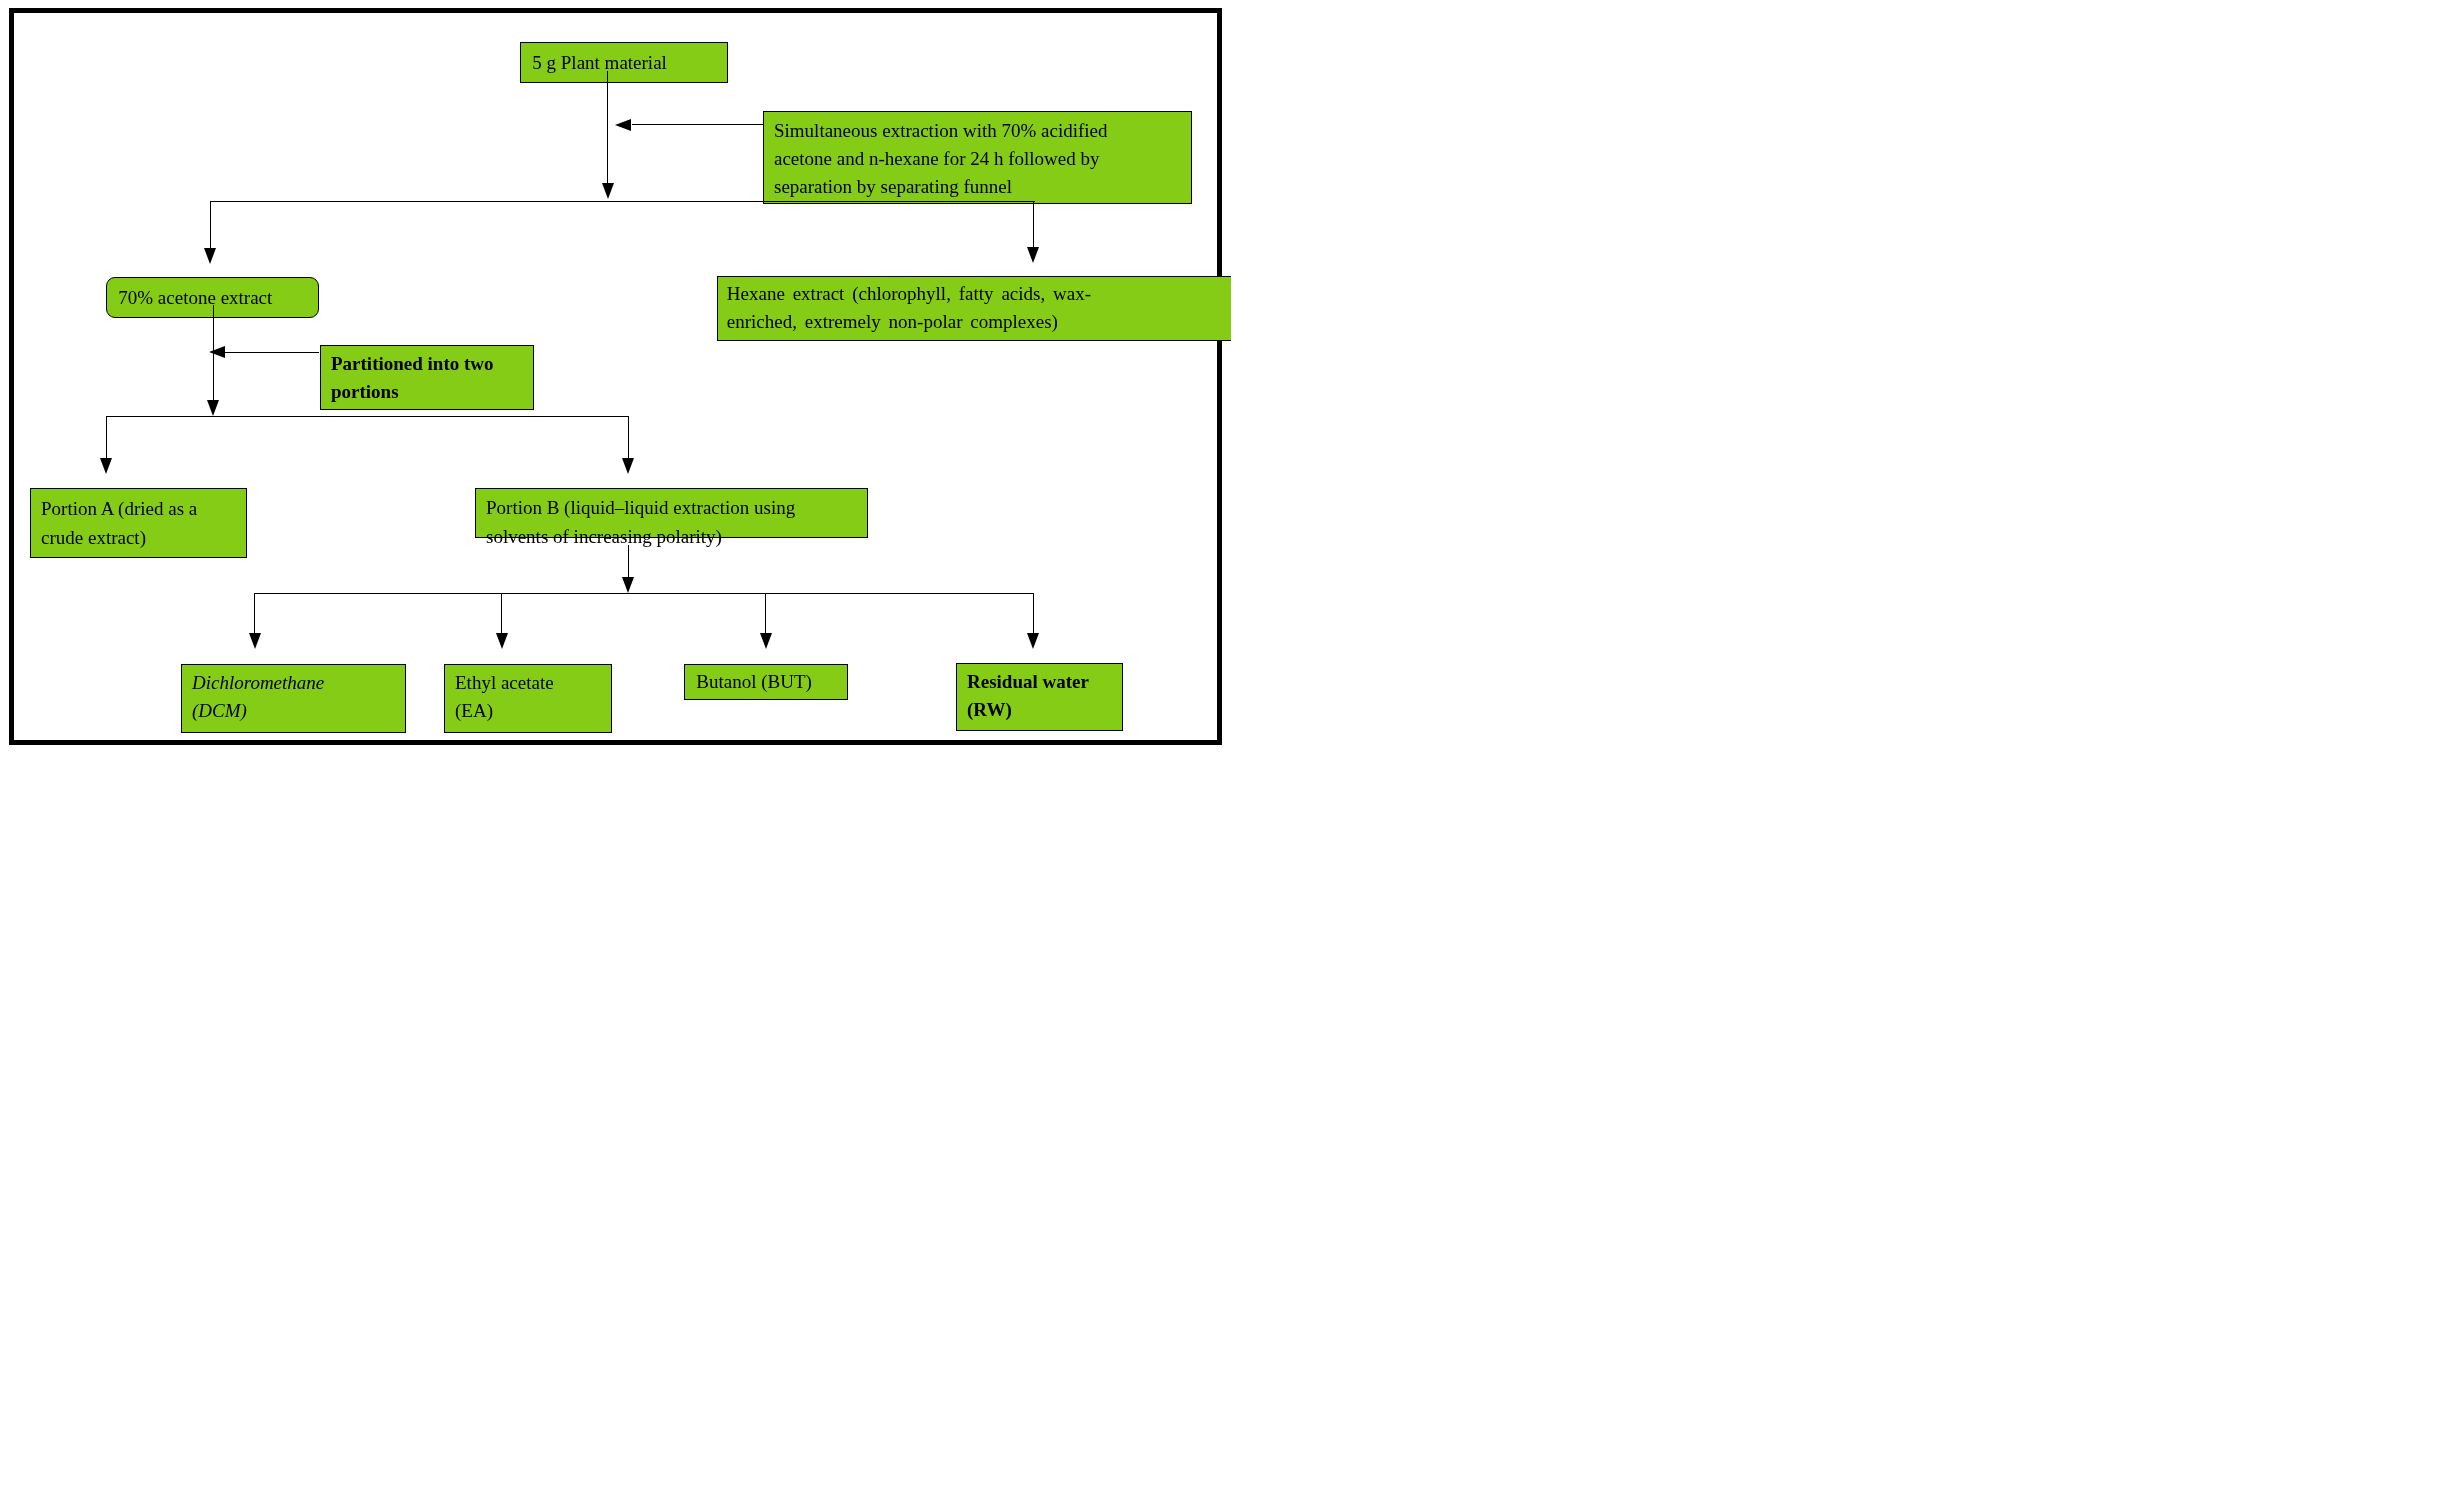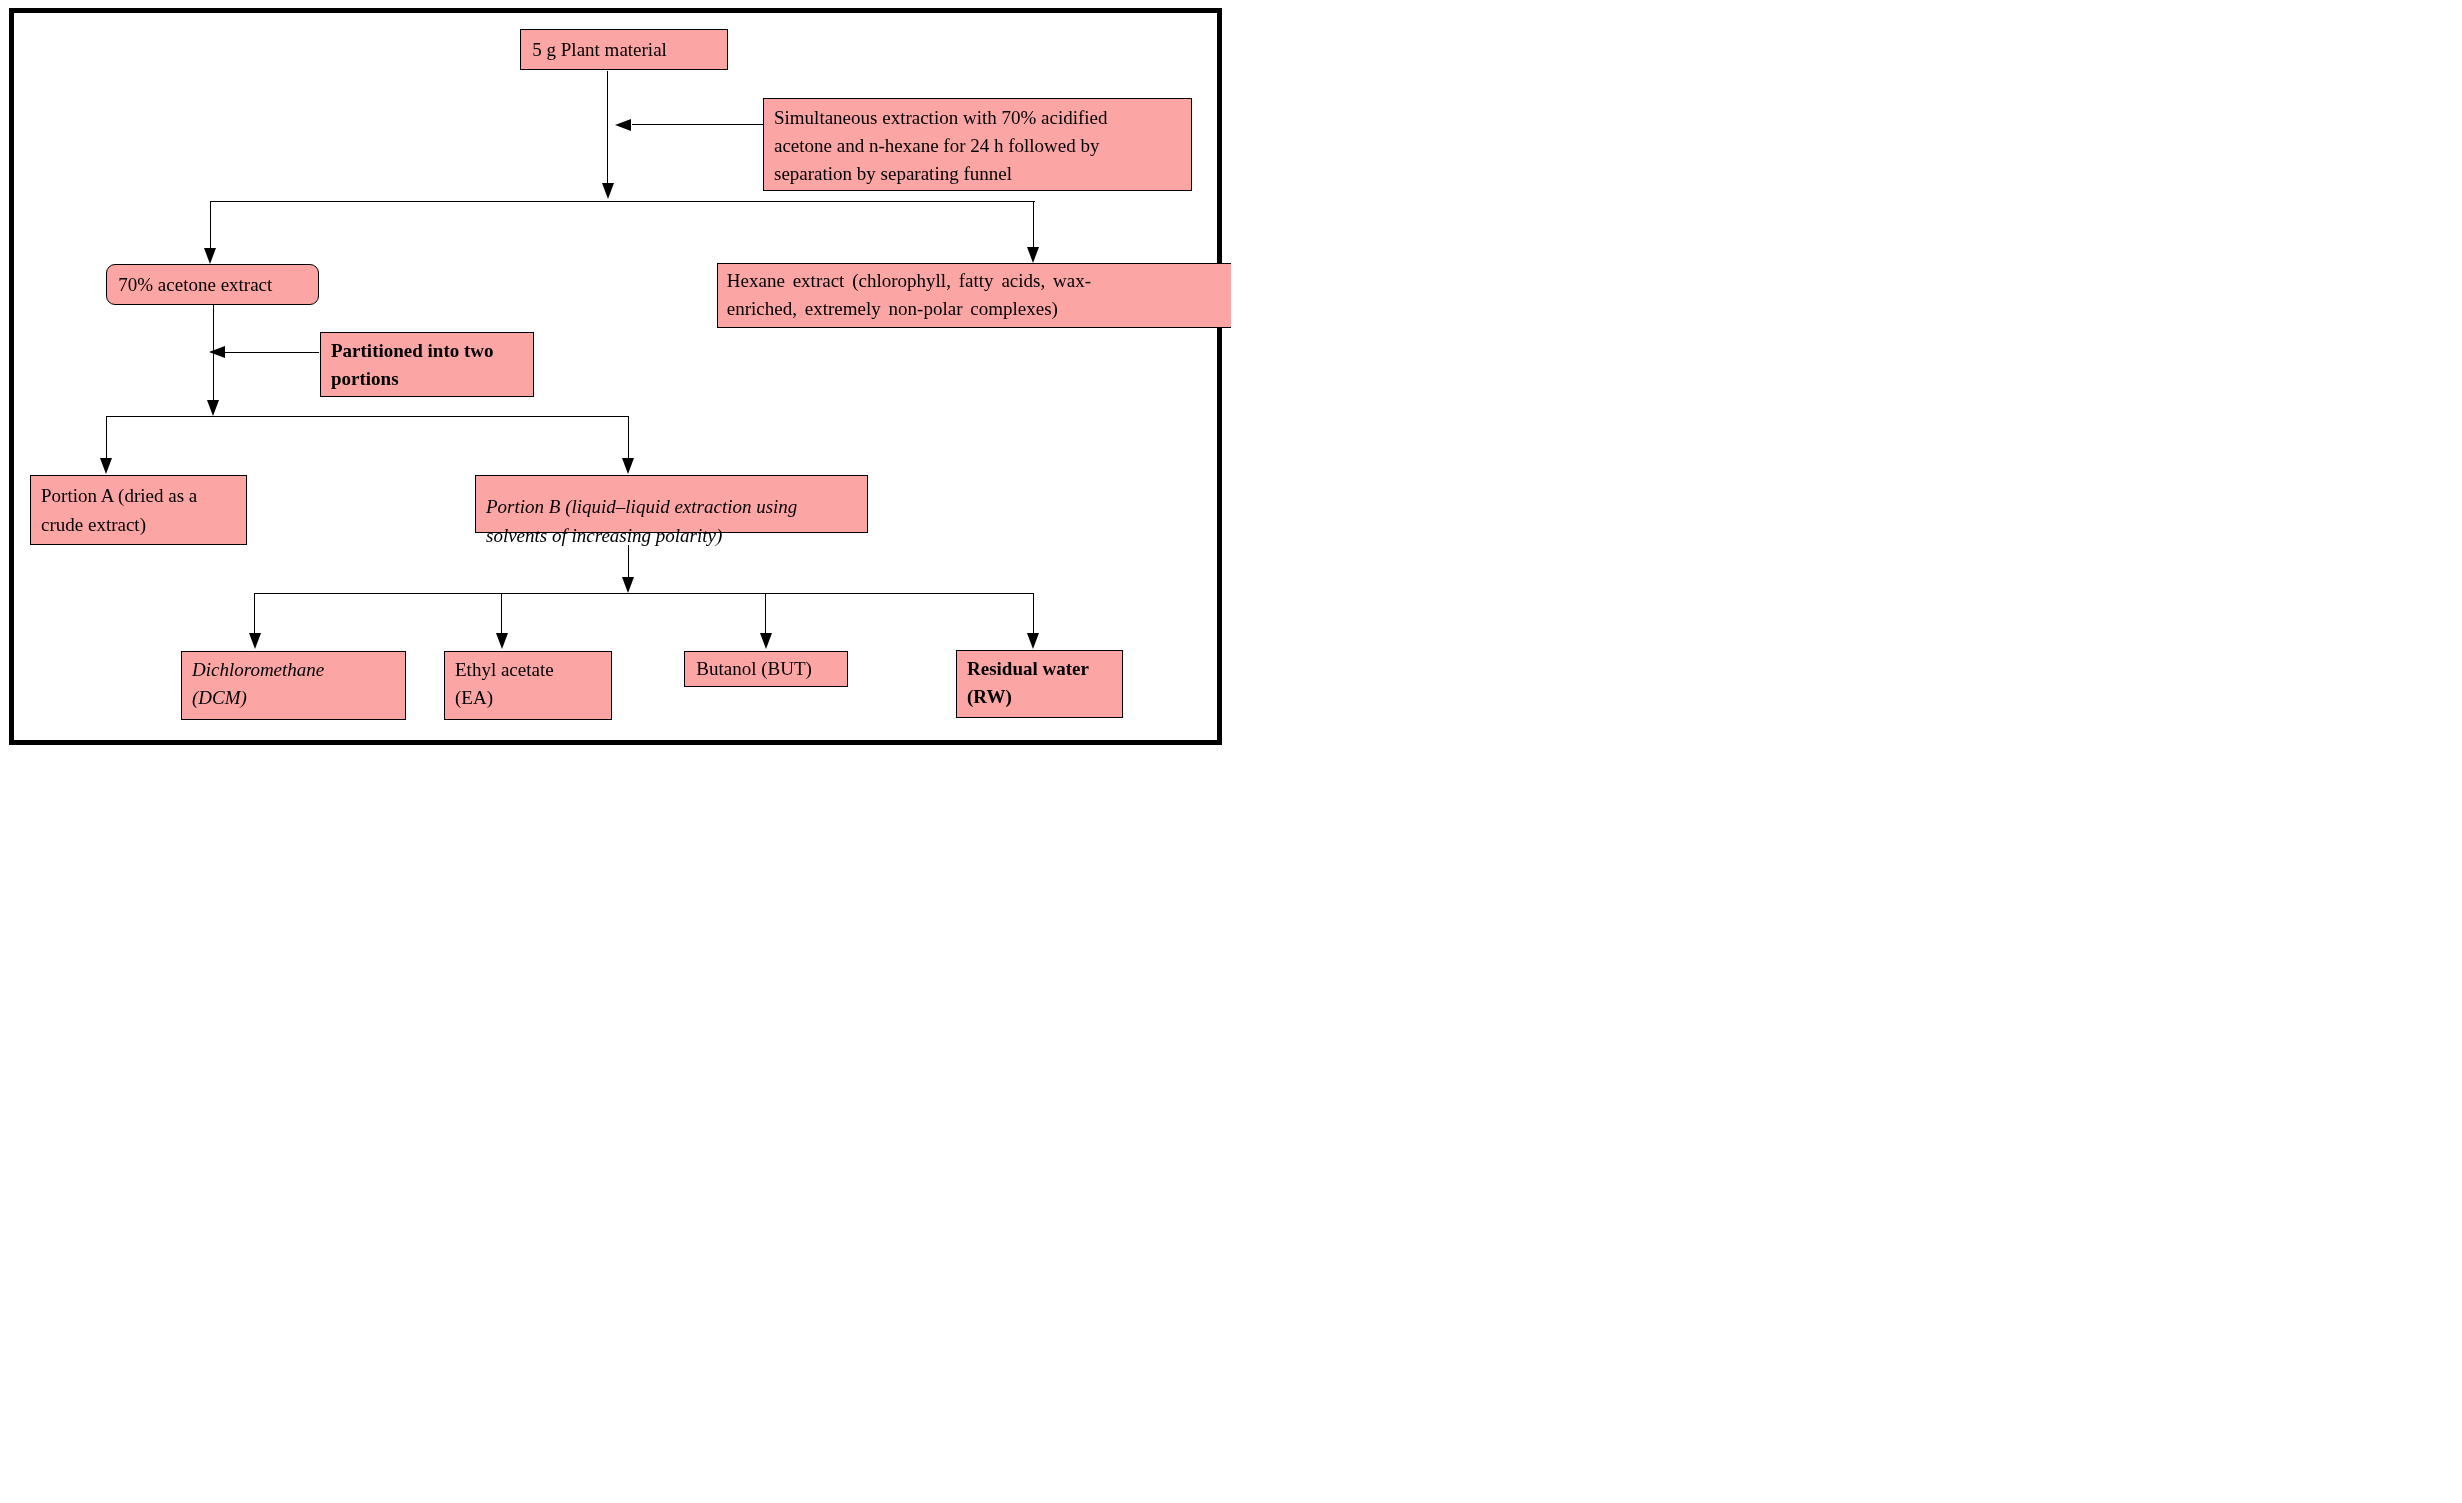--- a/index.html
+++ b/index.html
@@ -12,40 +12,41 @@
     overflow:hidden;
   }
   #frame{
     position:absolute;left:8.8px;top:7.5px;right:8.8px;bottom:7.5px;
     border:5px solid #000;
     background:#fff;
   }
   .box{
     position:absolute;
     border:1.9px solid #000;
-    background:#fca5a5;
+    background:#84cc16;
     font-size:19px;
     line-height:28px;
     white-space:pre-line;
     box-sizing:border-box;
     padding:3.8px 10px;
+    margin-top:13px;
   }
   .box.single{
     display:flex;align-items:center;
     white-space:nowrap;
     padding:0 0 0 11.3px;
   }
   
   #plant-box   {left:520px;  top:29px;  width:208px; height:41px;}
   #note-box    {left:763px; top:98px; width:429px; height:93px; padding-top:5px;}
   #acetone-box {left:106px;  top:264px; width:213px; height:41px;border-radius:9px;}
   #hexane-box  {left:717px; top:263px; width:575px; height:65px; word-spacing:3.1px; padding:3.1px 8.8px;}
   #partition-box{left:320px; top:332px; width:214px; height:65px;font-weight:bold;}
   #portiona-box{left:30px;   top:475px; width:217px; height:70px; padding-top:5px; line-height:29px;}
-  #portionb-box{left:475px;  top:475px; width:393px; height:58px; padding-top:16px; line-height:29px;font-style:italic;}
+  #portionb-box{left:475px;  top:475px; width:393px; height:50px; padding-top:4px; line-height:29px;}
   #dcm-box     {left:181px;  top:651px;width:225px; height:69px; padding-top:4.4px;font-style:italic;}
   #ea-box      {left:444px;  top:651px;width:168px; height:69px; padding-top:4.4px;}
   #but-box     {left:684px; top:651px;width:164px; height:36px;}
   #rw-box      {left:956px; top:650px;width:167px; height:68px; padding-top:3.8px;font-weight:bold;}
 
   
   .vline,.hline{position:absolute;background:#000;}
   .vline{width:1.3px;}
   .hline{height:1.3px;}
   

